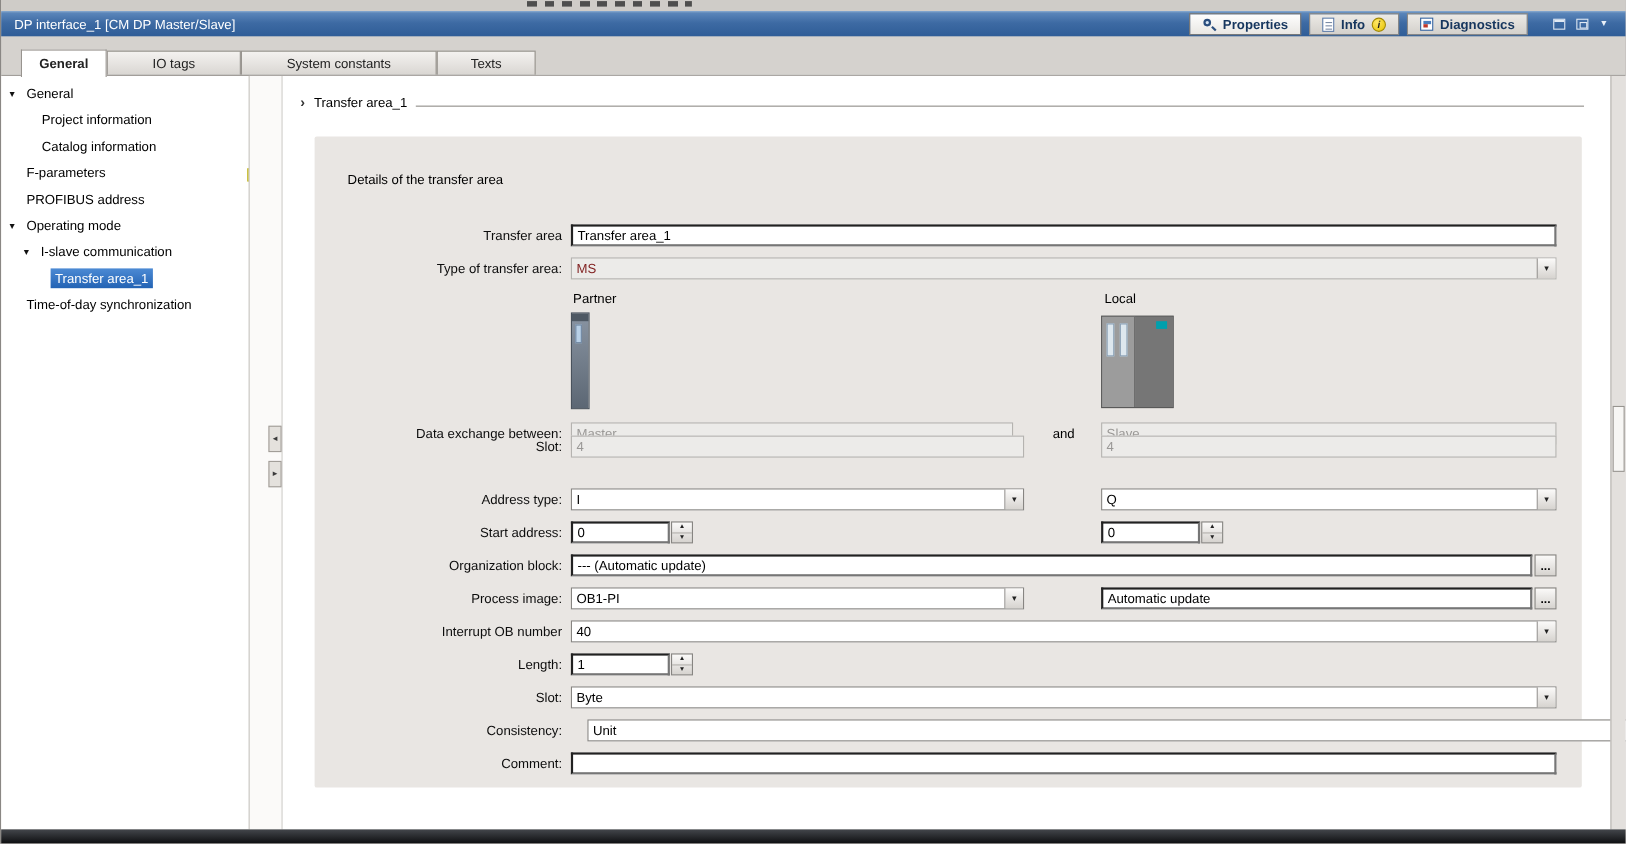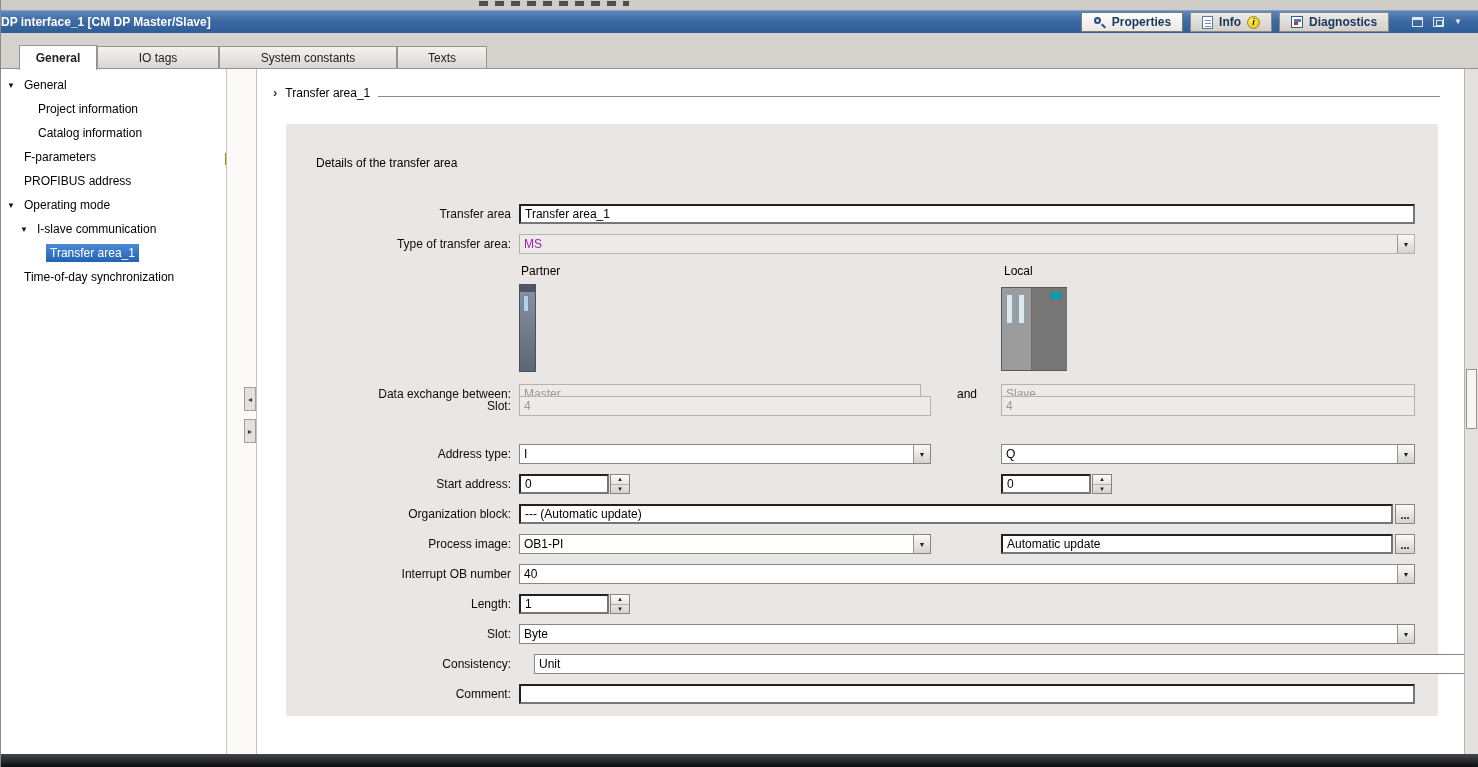--- a/index.html
+++ b/index.html
@@ -11,21 +11,21 @@
 
   
   .topstrip{position:absolute;left:0;top:0;width:100%;height:10px;background:#cfccc8}
   .dashes{position:absolute;left:478px;top:1px;width:150px;height:5px;
     background:repeating-linear-gradient(90deg,#4e4e4e 0 9px,transparent 9px 16px)}
 
   
   .titlebar{position:absolute;left:0;top:10px;width:100%;height:23px;
     background:linear-gradient(#5d88bc 0%,#3d6aa3 45%,#2f5d97 100%);
     border-top:1px solid #7fa3cc;border-bottom:1px solid #23477      2;display:flex;align-items:center}
-  .tb-title{color:#fff;font-weight:bold;padding-left:0;flex:1;white-space:nowrap}
+  .tb-title{color:#fff;font-weight:normal;padding-left:12px;flex:1;white-space:nowrap}
   .tb-tabs{display:flex;align-items:center;gap:7px;padding-right:6px;height:100%}
   .tb-tab{display:flex;align-items:center;gap:6px;height:20px;padding:0 11px;
     border:1px solid #8d8a86;background:linear-gradient(#eceae6,#d3d0cb);
     color:#16365e;font-weight:bold;cursor:pointer;white-space:nowrap}
   .tb-tab.active{background:linear-gradient(#fefefe,#e9e7e3);border-color:#7d7a76}
   .win-controls{display:flex;align-items:center;gap:10px;padding:0 10px 0 16px;height:100%}
   .wico{position:relative;width:11px;height:10px;border:1px solid #dfe8f3;cursor:pointer}
   .wico:before{content:"";position:absolute;left:0;top:0;right:0;height:2px;background:#dfe8f3}
   .wico2{position:relative;width:11px;height:10px;border:1px solid #dfe8f3;cursor:pointer}
   .wico2:before{content:"";position:absolute;left:2px;top:2px;width:5px;height:4px;border:1px solid #dfe8f3}
@@ -85,21 +85,21 @@
   .frow{position:absolute;left:0;width:100%;height:20px}
   .flabel{position:absolute;left:0;top:3px;width:225px;text-align:right;color:#0d0d0d;white-space:nowrap}
   .tfield{position:absolute;top:0;height:20px;border:1px solid #87858 2;background:#fff;
     font-family:"Liberation Sans",sans-serif;font-size:12px;padding:0 4px;color:#000}
   input.tfield{outline:none}
   .dfield{position:absolute;top:0;height:20px;border:1px solid #b5b3b0;background:#ecebe9;color:#9a9896;
     padding:1px 4px;line-height:17px;white-space:nowrap;overflow:hidden}
   .fselect{position:absolute;top:0;height:20px;border:1px solid #878582;background:#fff;display:flex;align-items:stretch;cursor:pointer}
   .fselect.dis{background:#ecebe9;border-color:#b5b3b0}
   .fselect .val{flex:1;padding:1px 4px;line-height:16px;white-space:nowrap;overflow:hidden}
-  .fselect.dis .val{color:#a21caf}
+  .fselect.dis .val{color:#7f1d1d}
   .ddbtn{width:17px;border-left:1px solid #979592;background:linear-gradient(#fbfaf9,#d6d3cf);
     display:flex;align-items:center;justify-content:center;font-size:7px;color:#222;cursor:pointer}
   .spinbox{position:absolute;top:0;width:20px;height:20px;border:1px solid #878582;
     background:linear-gradient(#fbfaf9,#d6d3cf);display:flex;flex-direction:column;cursor:pointer}
   .spinbox span{flex:1;display:flex;align-items:center;justify-content:center;font-size:6px;color:#222;line-height:1}
   .spinbox span:first-child{border-bottom:1px solid #b2afab}
   .browse{position:absolute;top:0;width:20px;height:20px;border:1px solid #878582;
     background:linear-gradient(#fbfaf9,#d6d3cf);display:flex;align-items:flex-end;justify-content:center;
     font-weight:bold;font-size:11px;line-height:1.4;cursor:pointer}
   .andlbl{position:absolute;left:650px;top:3px;width:62px;text-align:center}

